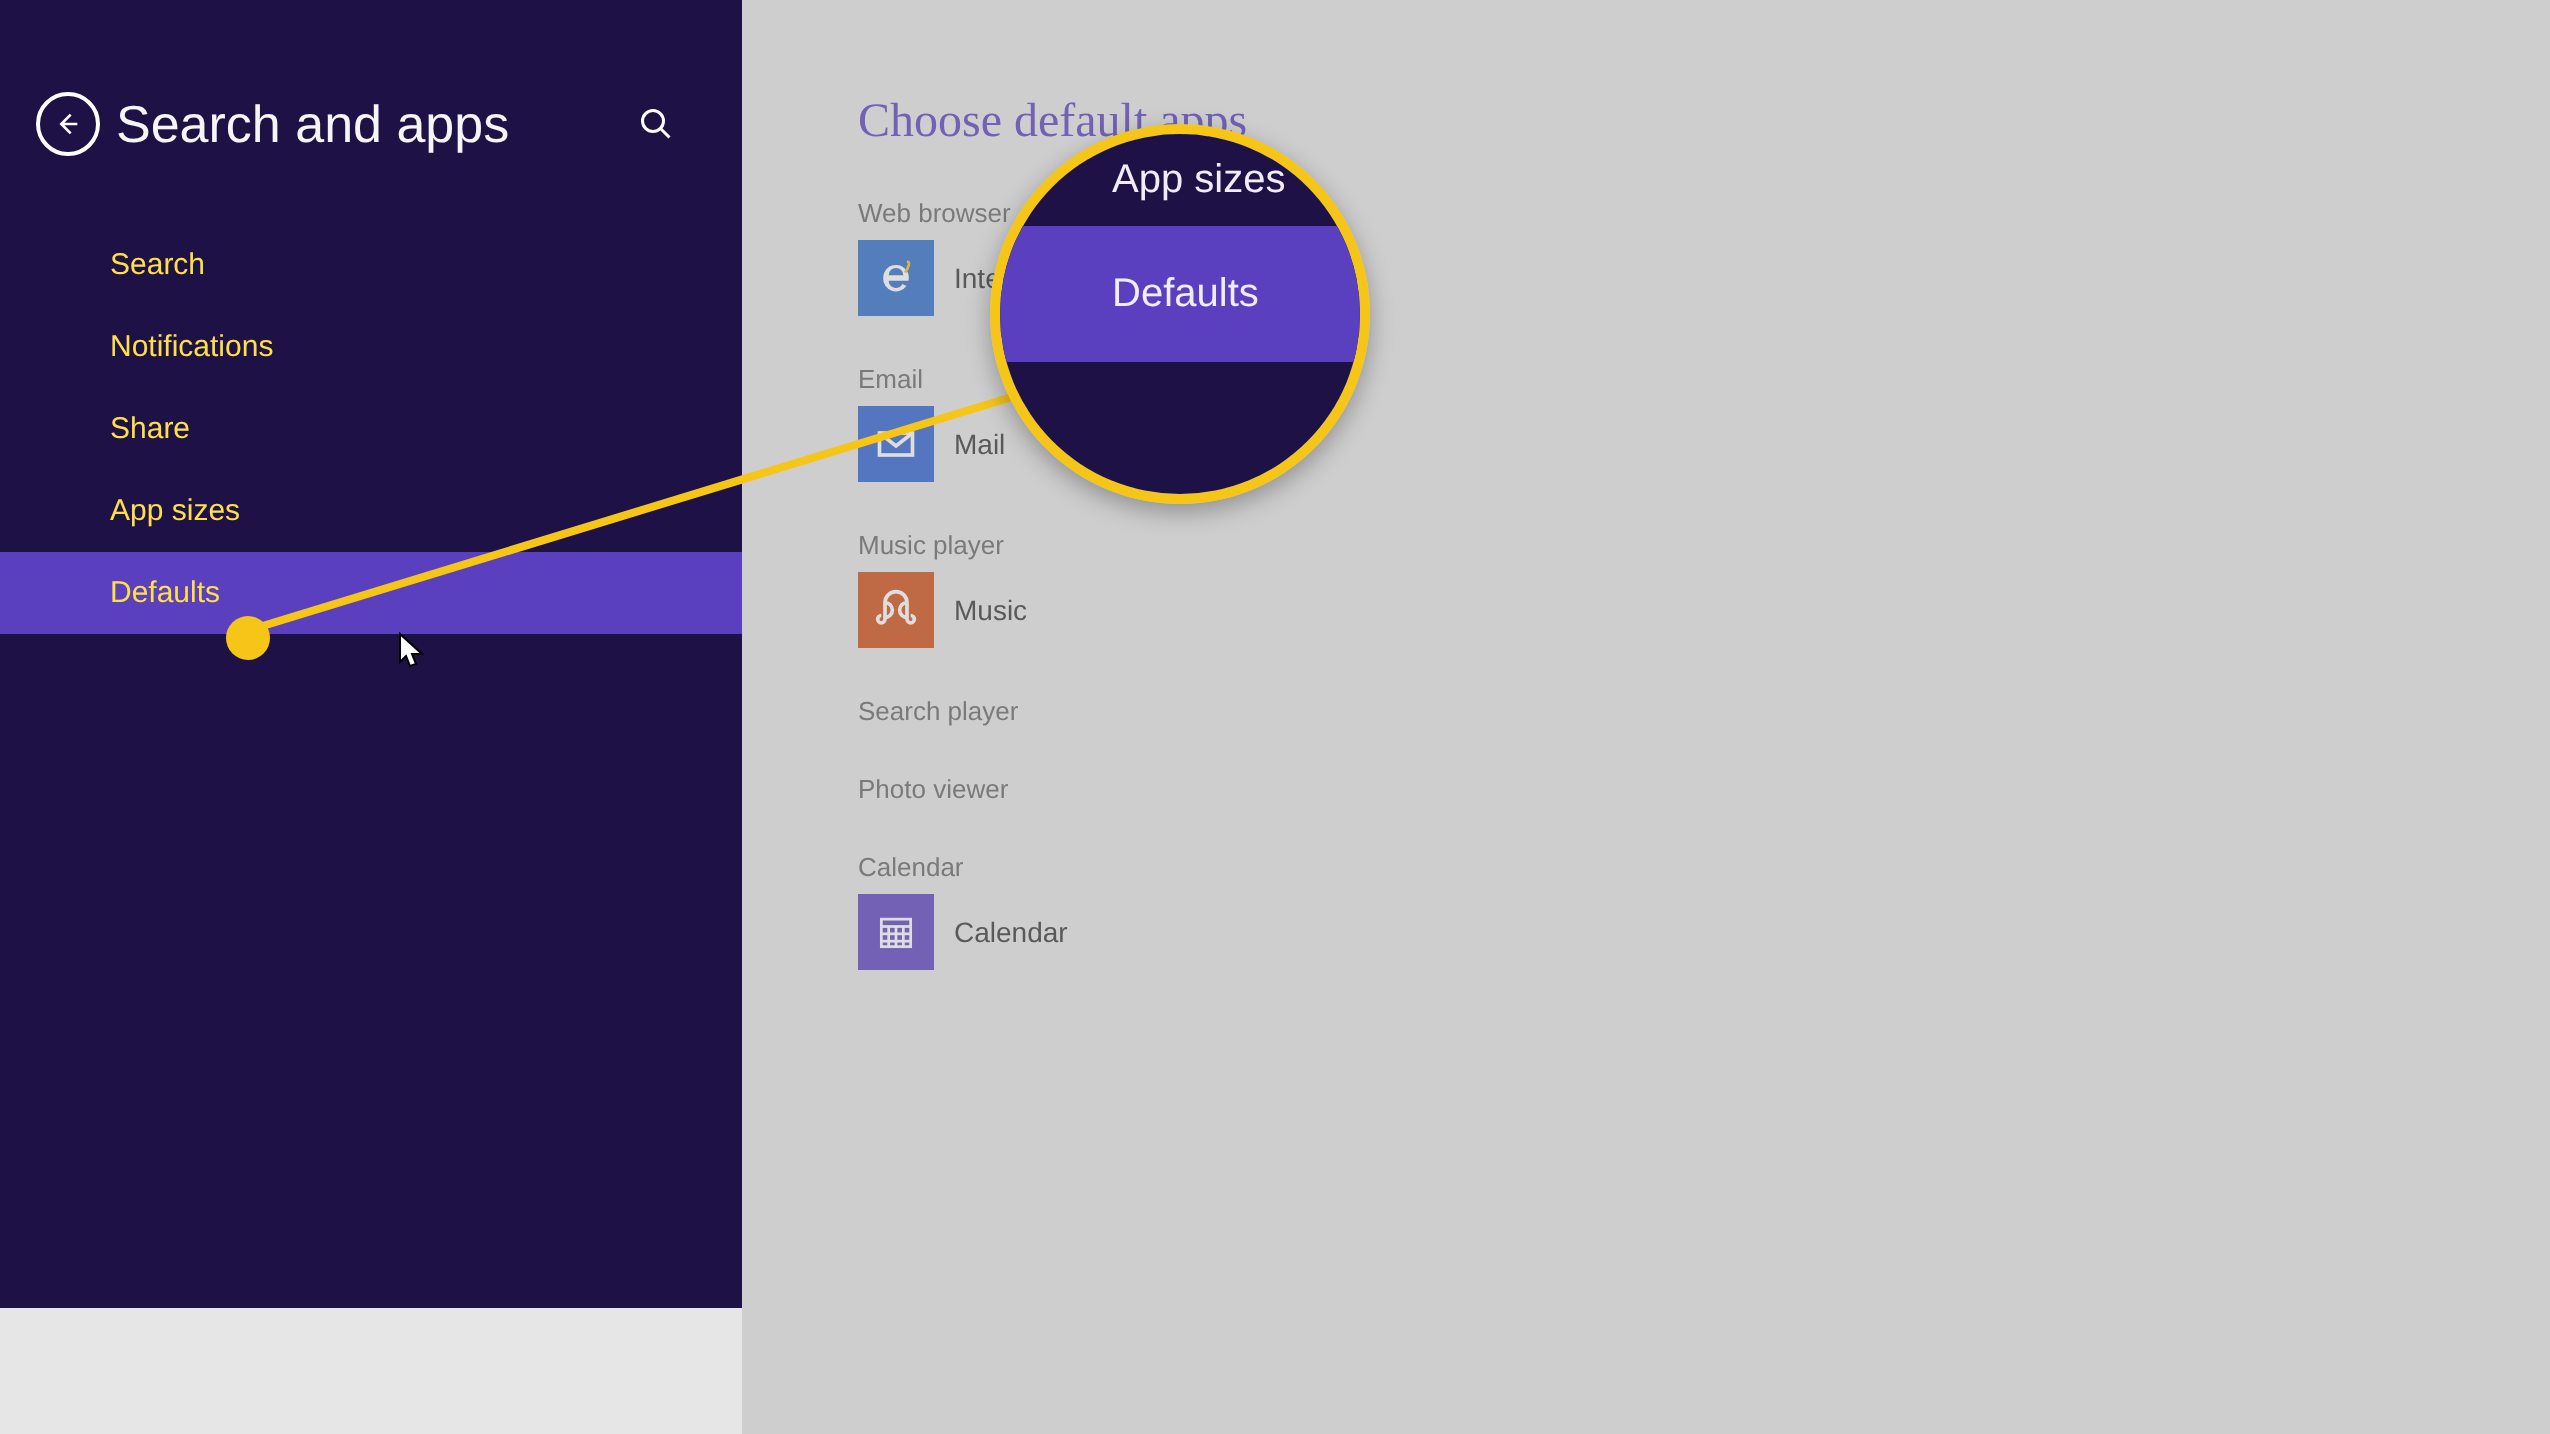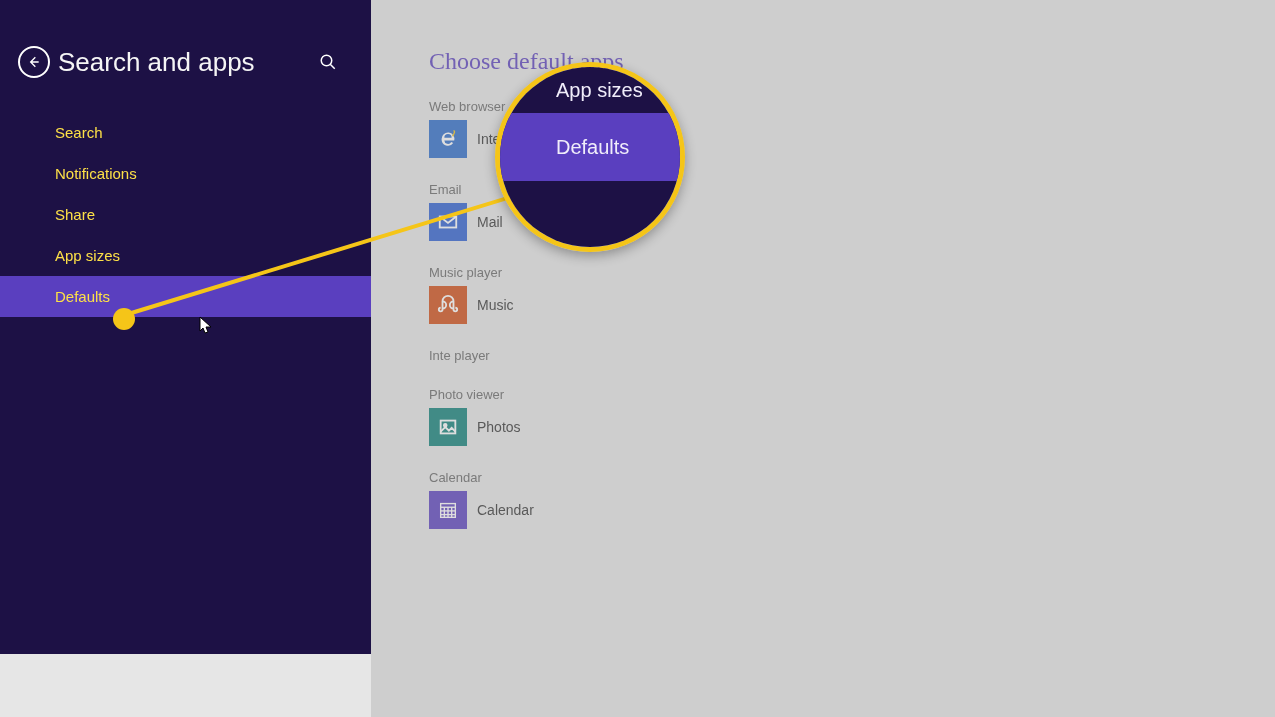--- a/index.html
+++ b/index.html
@@ -102,33 +102,23 @@
   <div class="section-label">Music player</div>
   <div class="app-row">
     <div class="app-tile tile-music">
       <svg viewBox="0 0 24 24" fill="none" stroke="#fff" stroke-width="2">
           <path d="M6 16a4 4 0 0 0 0-8M18 16a4 4 0 0 1 0-8M6 8v9a2 2 0 1 1-2-2M18 8v9a2 2 0 1 0 2-2M6 8a6 6 0 0 1 12 0"></path>
         </svg>
     </div>
     <span class="app-name">Music</span>
   </div>
 
-  <div class="section-label">Inte player</div>
+  <div class="section-label">Search player</div>
 
   <div class="section-label">Photo viewer</div>
-  <div class="app-row">
-    <div class="app-tile tile-photo">
-      <svg viewBox="0 0 24 24" fill="none" stroke="#fff" stroke-width="2">
-          <rect x="4" y="5" width="16" height="14"></rect>
-          <circle cx="9" cy="10" r="1.5" fill="#fff"></circle>
-          <path d="M4 17l5-5 4 4 3-3 4 4"></path>
-        </svg>
-    </div>
-    <span class="app-name">Photos</span>
-  </div>
 
   <div class="section-label">Calendar</div>
   <div class="app-row">
     <div class="app-tile tile-cal">
       <svg viewBox="0 0 24 24" fill="none" stroke="#fff" stroke-width="1.5">
           <rect x="4" y="5" width="16" height="15"></rect>
           <line x1="4" y1="9" x2="20" y2="9"></line>
           <line x1="8" y1="9" x2="8" y2="20"></line>
           <line x1="12" y1="9" x2="12" y2="20"></line>
           <line x1="16" y1="9" x2="16" y2="20"></line>

